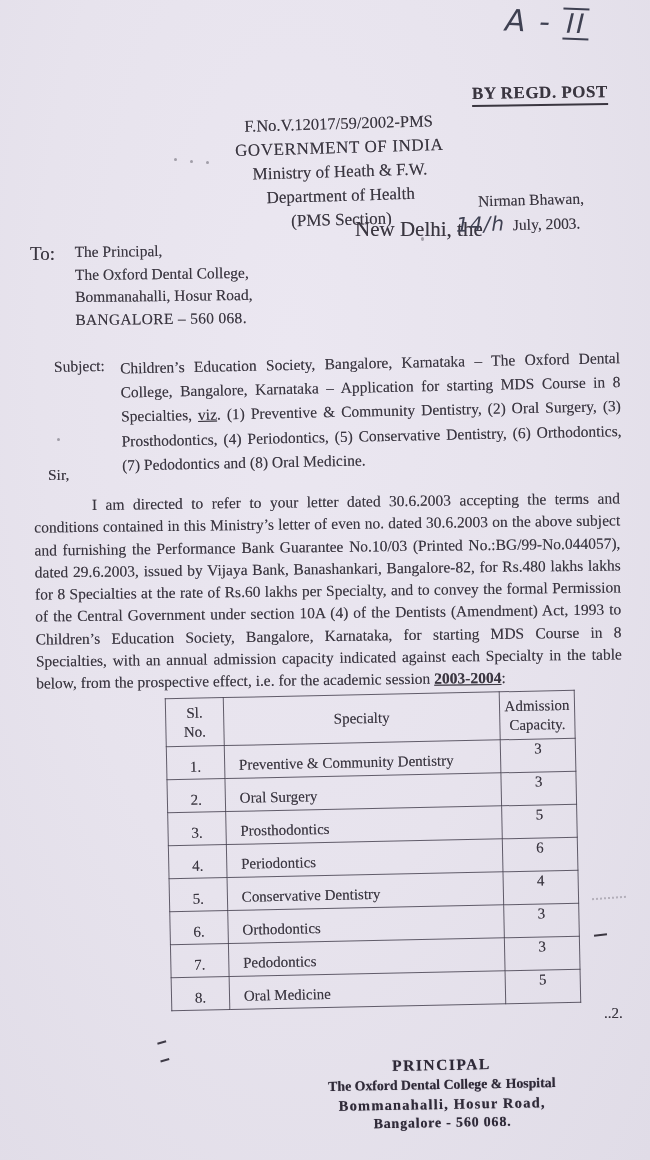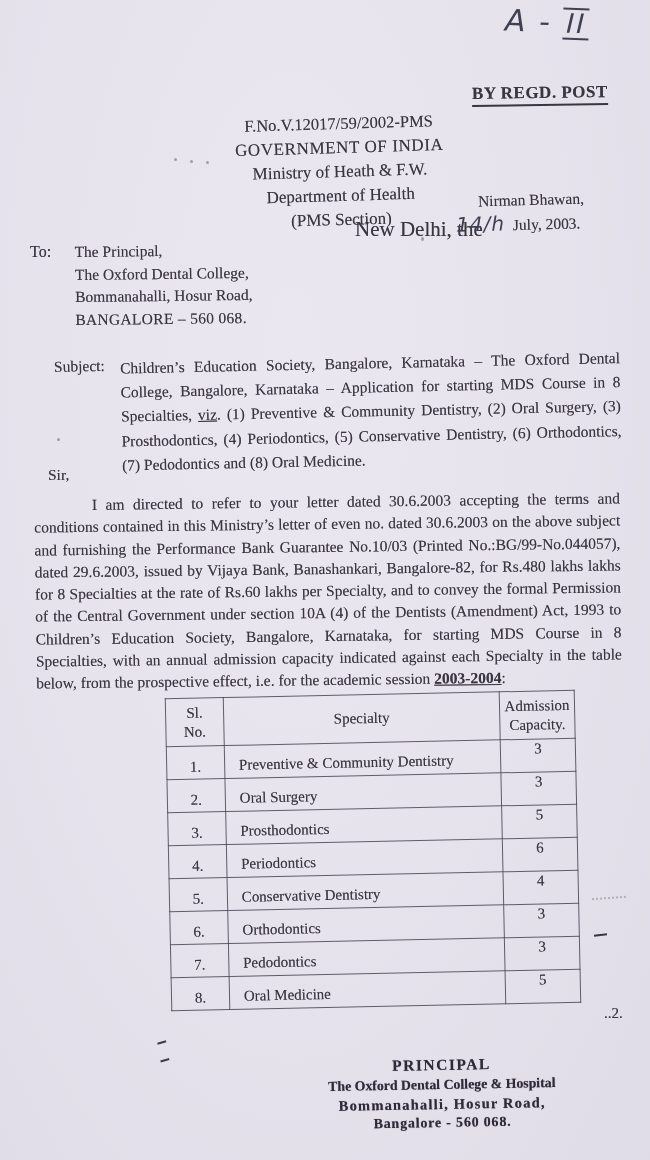--- a/index.html
+++ b/index.html
@@ -40,21 +40,21 @@
   .letterhead .org { letter-spacing:0.6px; }
 
   .nirman { left:478px; top:191px; font-size:15.5px; transform:rotate(-1.5deg); }
   .newdelhi { left:355px; top:217px; font-size:21px; }
   .dateline { left:456px; top:211px; font-size:15.5px; transform:rotate(-1.5deg); }
   .dateline .hand {
     font-family:"DejaVu Sans", sans-serif; font-style:italic; font-size:20px;
     color:#3f4152; margin-right:8px; letter-spacing:1px;
   }
 
-  .to-label { left:30px; top:243px; font-size:16px; }
+  .to-label { left:30px; top:243px; font-size:19px; }
   .recipient { left:75px; top:240px; font-size:15.5px; line-height:22.5px; transform:rotate(-0.7deg); }
   .recipient .r-last { letter-spacing:0.3px; }
 
   .subject { left:55px; top:352px; width:566px; display:flex; transform:rotate(-1.2deg); }
   .subject .s-label { width:64px; flex:none; font-size:15.5px; }
   .subject .s-text { flex:1; text-align:justify; font-size:15.5px; line-height:24.2px; margin-left:2px; }
   .u { text-decoration:underline; }
 
   .salutation { left:48px; top:466px; font-size:15.5px;font-family:Liberation Serif, serif; }
 

